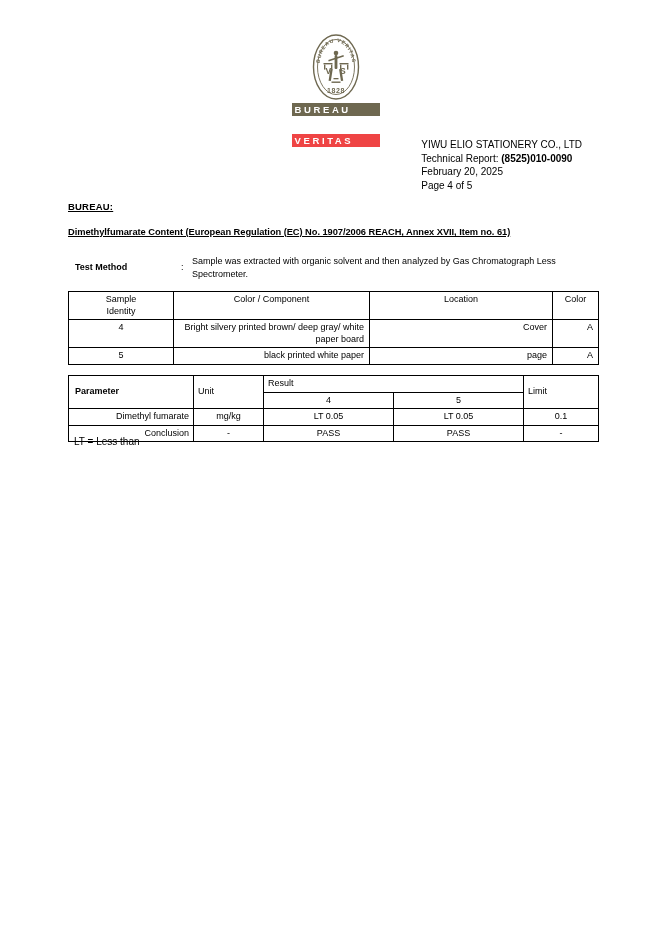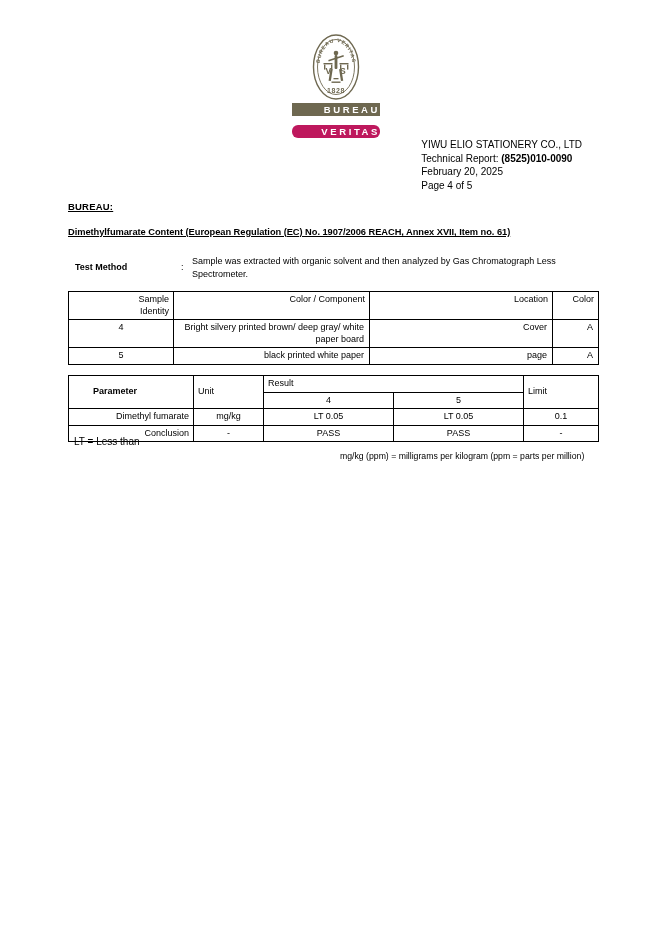--- a/index.html
+++ b/index.html
@@ -33,38 +33,37 @@
     align-items: center;
   }
   .logo-seal {
     width: 50px;
     height: 68px;
     display: block;
   }
   .logo-bar {
     width: 88px;
     box-sizing: border-box;
-    text-align: right;
+    text-align: left;
     color: #ffffff;
     font-size: 9.5px;
     font-weight: bold;
     letter-spacing: 2.6px;
     text-indent: 2.6px;
     line-height: 13px;
     height: 13px;
     font-family: "Liberation Sans", sans-serif;
   }
   .logo-bar-bureau {
     background: #6e6850;
     margin-top: 2px;
   }
   .logo-bar-veritas {
-    background: #be185d;
-    margin-top: 9px;
-    border-radius: 6px;
+    background: #ef4444;
+    margin-top: 18px;
   }
 
   
   .doc-header {
     position: absolute;
     right: 90px;
     top: 138px;
     font-size: 10px;
     line-height: 13.5px;
     color: #000;
@@ -149,32 +148,32 @@
   .t-left { text-align: right; }
   .bold { font-weight: bold; }
 
   
   #table-samples {
     left: 68px;
     top: 291px;
     width: 530px;
   }
   #table-samples td { height: 11px; }
-  #table-samples .hdr { text-align: right; }
+  #table-samples .hdr { text-align: center; }
   #table-samples .cell-pad { padding: 2px 5px; }
 
   
   #table-results {
     left: 68px;
     top: 375px;
     width: 530px;
   }
   #table-results td { vertical-align: middle; }
   #table-results .hdr { font-weight: normal; text-align: left; }
-  #table-results .hdr-left { font-weight: bold; text-align: left; padding-left: 24px; }
+  #table-results .hdr-left { font-weight: bold; text-align: left; padding-left: 6px; }
 
   
   .footnote-left {
     position: absolute;
     left: 74px;
     top: 436px;
     font-size: 10px;
     line-height: 12px;
   }
   .footnote-right {
@@ -301,15 +300,14 @@
         <td class="t-left bold">Conclusion</td>
         <td class="t-center">-</td>
         <td class="t-center">PASS</td>
         <td class="t-center">PASS</td>
         <td class="t-center">-</td>
       </tr>
     </tbody>
   </table>
 
   <div class="footnote-left">LT = Less than</div>
-  <div class="footnote-right">mg/kg (ppm) =  milligrams per kilogram (ppm = parts per million)</div>
 
 </div>
 
 </body></html>

